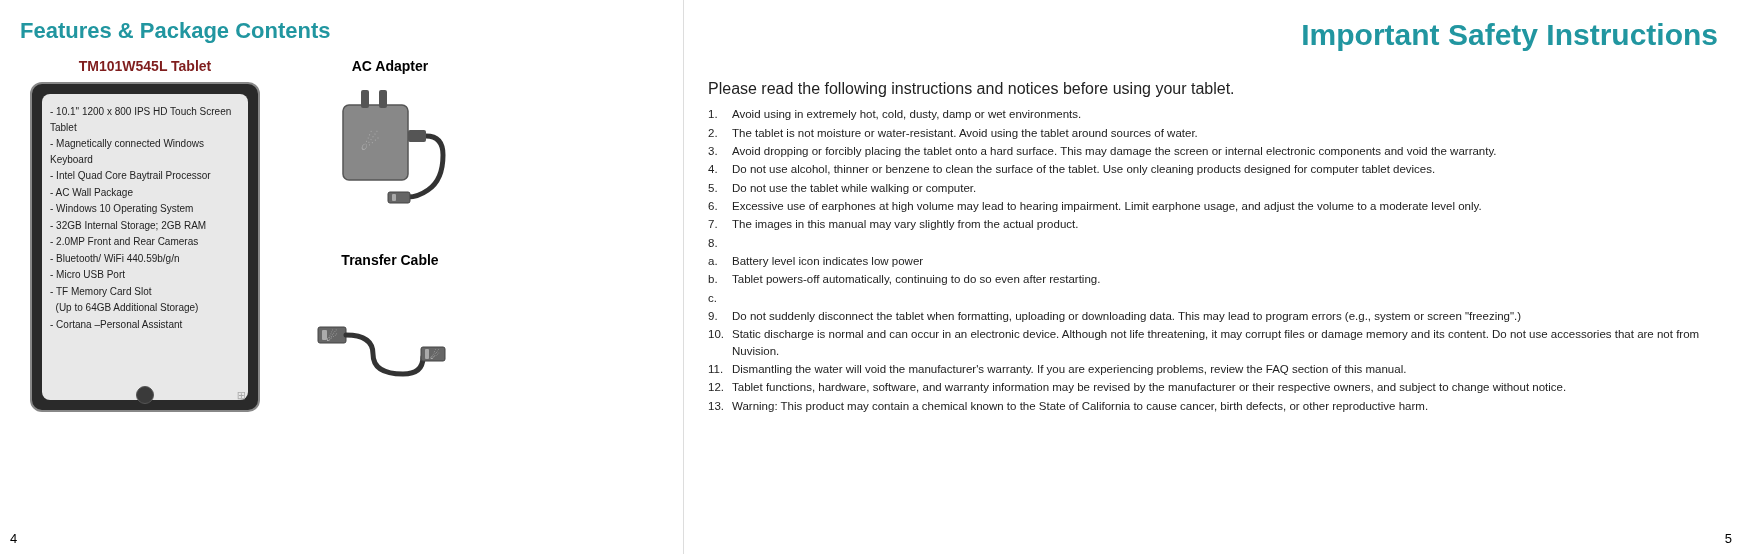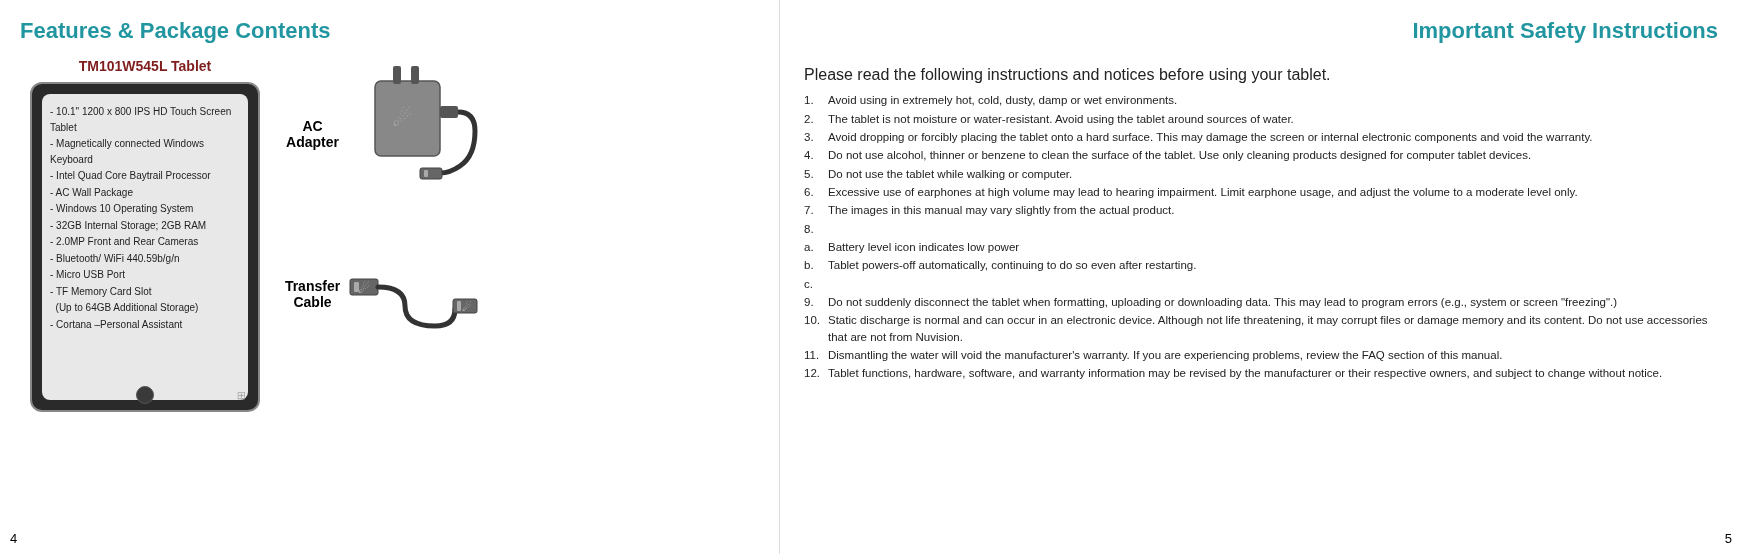--- a/index.html
+++ b/index.html
@@ -6,21 +6,21 @@
     body {
       width: 1742px;
       height: 554px;
       font-family: Arial, sans-serif;
       font-size: 13px;
       background: #fff;
       display: flex;
       overflow: hidden;
     }
     .left-section {
-      width: 780px;
+      width: 684px;
       padding: 18px 20px 10px 20px;
       border-right: 1px solid #ddd;
       flex-shrink: 0;
     }
     .left-section h1 {
       font-size: 22px;
       font-weight: bold;
       color: #2196a0;
       margin-bottom: 14px;
     }
@@ -85,21 +85,21 @@
     .adapter-col {
       width: 220px;
       flex-shrink: 0;
       display: flex;
       flex-direction: column;
       align-items: center;
       gap: 10px;
     }
     .adapter-section {
       display: flex;
-      flex-direction: row;
+      flex-direction: column;
       align-items: center;
       width: 100%;
     }
     .adapter-section h2 {
       font-size: 14px;
       font-weight: bold;
       text-align: center;
       margin-bottom: 8px;
       color: #000;
     }
@@ -116,24 +116,24 @@
       height: 140px;
       display: flex;
       align-items: center;
       justify-content: center;
     }
     .right-section {
       flex: 1;
       padding: 18px 24px 10px 24px;
     }
     .right-section h1 {
-      font-size: 22px;
+      font-size: 30px;
       font-weight: bold;
       color: #2196a0;
-      margin-bottom: 20px;
+      margin-bottom: 26px;
       text-align: right;
     }
     .safety-intro {
       font-size: 16px;
       color: #222;
       margin-bottom: 6px;
       line-height: 1.4;
     }
     .safety-list {
       font-size: 11.5px;
@@ -294,17 +294,21 @@
         <span>Static discharge is normal and can occur in an electronic device. Although not life threatening, it may corrupt files or damage memory and its content. Do not use accessories that are not from Nuvision.</span>
       </div>
       <div class="item">
         <span class="num">11.</span>
         <span>Dismantling the water will void the manufacturer's warranty. If you are experiencing problems, review the FAQ section of this manual.</span>
       </div>
       <div class="item">
         <span class="num">12.</span>
         <span>Tablet functions, hardware, software, and warranty information may be revised by the manufacturer or their respective owners, and subject to change without notice.</span>
       </div>
+      <div class="item">
+        <span class="num">13.</span>
+        <span>Warning: This product may contain a chemical known to the State of California to cause cancer, birth defects, or other reproductive harm.</span>
+      </div>
     </div>
 </div>
 
 <span class="page-numbers">4</span>
 <span class="page-number-right">5</span>
 
 </body></html>

